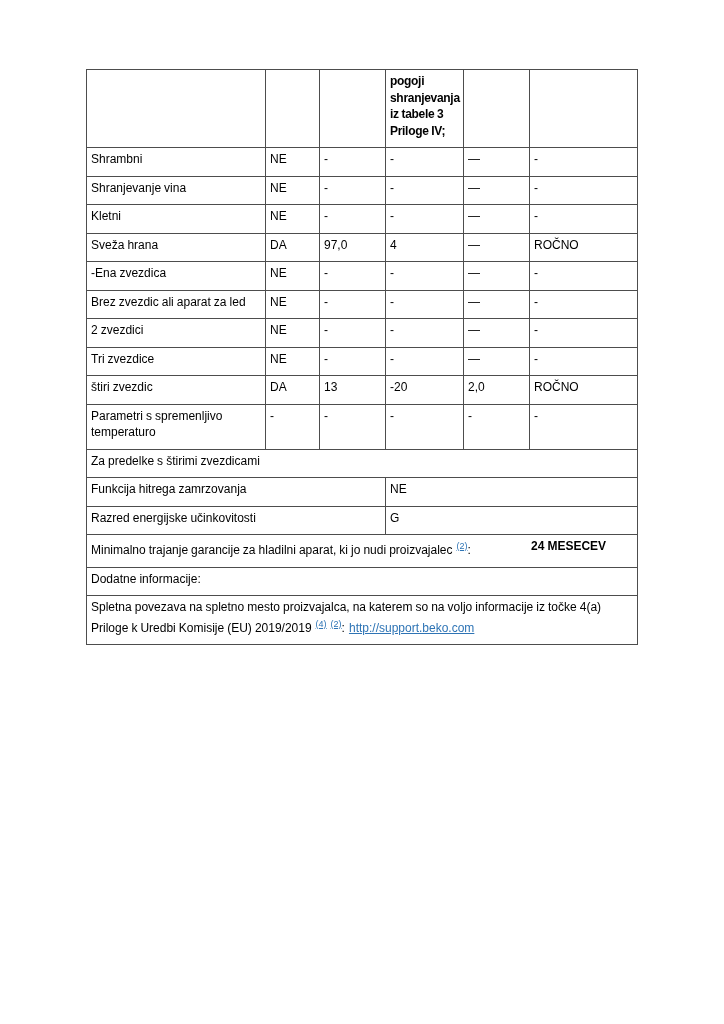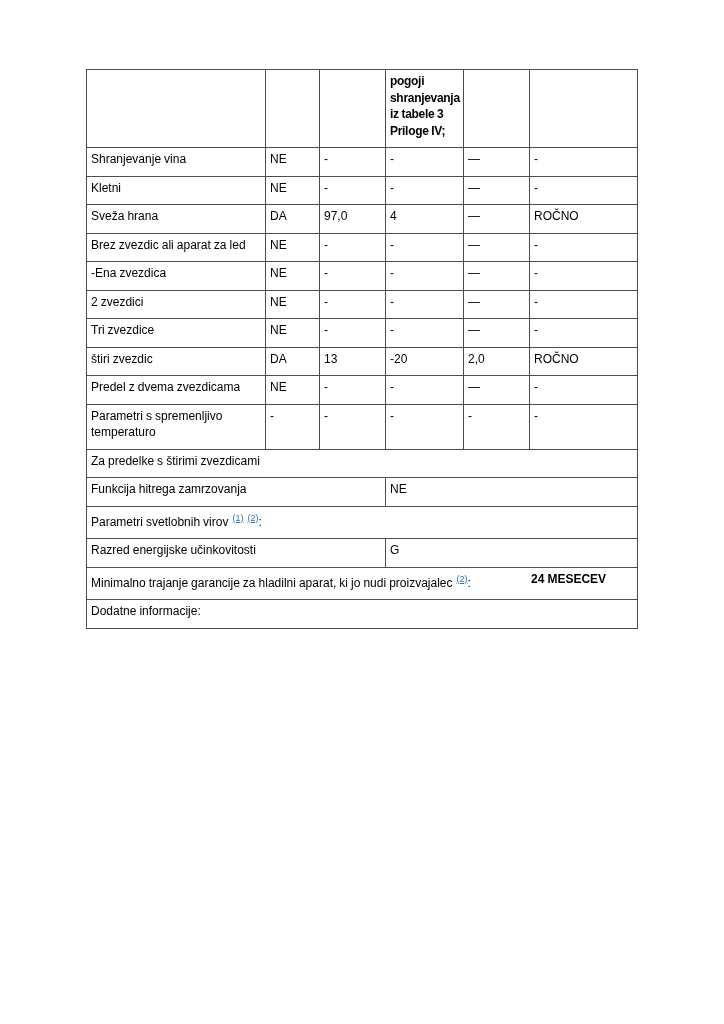--- a/index.html
+++ b/index.html
@@ -76,20 +76,28 @@
         <td></td>
         <td></td>
         <td></td>
         <td class="hdr">pogoji shranjevanja iz tabele 3 Priloge IV;</td>
         <td></td>
         <td></td>
       </tr>
     </tbody>
     <tbody id="spec-rows">
         <tr>
+          <td>Shrambni</td>
+          <td>NE</td>
+          <td>-</td>
+          <td>-</td>
+          <td>—</td>
+          <td>-</td>
+        </tr>
+        <tr>
           <td>Shranjevanje vina</td>
           <td>NE</td>
           <td>-</td>
           <td>-</td>
           <td>—</td>
           <td>-</td>
         </tr>
         <tr>
           <td>Kletni</td>
           <td>NE</td>
@@ -100,29 +108,29 @@
         </tr>
         <tr>
           <td>Sveža hrana</td>
           <td>DA</td>
           <td>97,0</td>
           <td>4</td>
           <td>—</td>
           <td>ROČNO</td>
         </tr>
         <tr>
-          <td>Brez zvezdic ali aparat za led</td>
+          <td>-Ena zvezdica</td>
           <td>NE</td>
           <td>-</td>
           <td>-</td>
           <td>—</td>
           <td>-</td>
         </tr>
         <tr>
-          <td>-Ena zvezdica</td>
+          <td>Brez zvezdic ali aparat za led</td>
           <td>NE</td>
           <td>-</td>
           <td>-</td>
           <td>—</td>
           <td>-</td>
         </tr>
         <tr>
           <td>2 zvezdici</td>
           <td>NE</td>
           <td>-</td>
@@ -140,57 +148,49 @@
         </tr>
         <tr>
           <td>štiri zvezdic</td>
           <td>DA</td>
           <td>13</td>
           <td>-20</td>
           <td>2,0</td>
           <td>ROČNO</td>
         </tr>
         <tr>
-          <td>Predel z dvema zvezdicama</td>
-          <td>NE</td>
-          <td>-</td>
-          <td>-</td>
-          <td>—</td>
-          <td>-</td>
-        </tr>
-        <tr>
           <td>Parametri s spremenljivo temperaturo</td>
           <td>-</td>
           <td>-</td>
           <td>-</td>
           <td>-</td>
           <td>-</td>
         </tr>
       </tbody>
     <tbody>
       <tr>
         <td colspan="6" class="b">Za predelke s štirimi zvezdicami</td>
       </tr>
       <tr>
         <td colspan="3">Funkcija hitrega zamrzovanja</td>
         <td colspan="3">NE</td>
       </tr>
       <tr>
-        <td colspan="6">
-          <span class="b">Parametri svetlobnih virov</span><a class="fn">(1)</a><a class="fn">(2)</a><span class="b">:</span>
-        </td>
-      </tr>
-      <tr>
         <td colspan="3">Razred energijske učinkovitosti</td>
         <td colspan="3">G</td>
       </tr>
       <tr>
         <td colspan="6" class="rel">
           <span class="b">Minimalno trajanje garancije za hladilni aparat, ki jo nudi proizvajalec</span><a class="fn">(2)</a><span class="b">:</span>
           <span class="warranty-value">24 MESECEV</span>
         </td>
       </tr>
       <tr>
         <td colspan="6" class="b">Dodatne informacije:</td>
       </tr>
+      <tr>
+        <td colspan="6">
+          <span>Spletna povezava na spletno mesto proizvajalca, na katerem so na voljo informacije iz točke 4(a) Priloge k Uredbi Komisije (EU) 2019/2019</span><a class="fn">(4)</a><a class="fn">(2)</a><span>:</span><a class="url">http://support.beko.com</a>
+        </td>
+      </tr>
     </tbody>
   </table>
 </div>
 
 </body></html>

